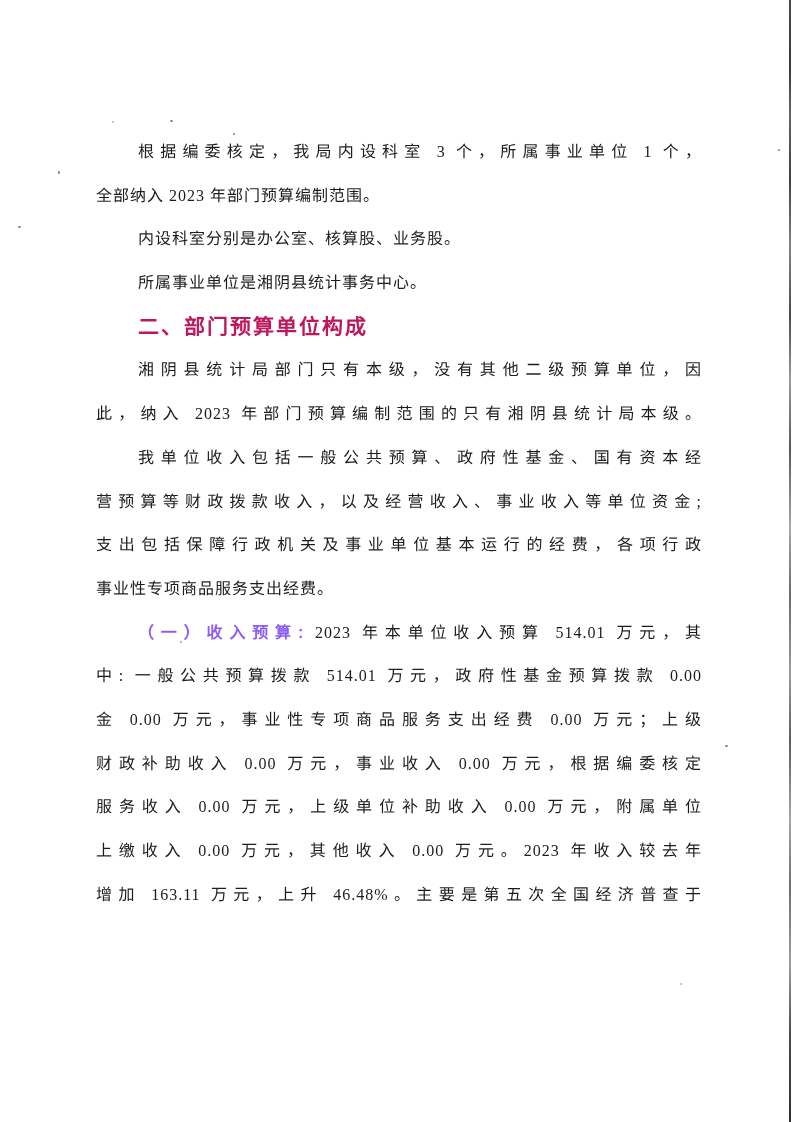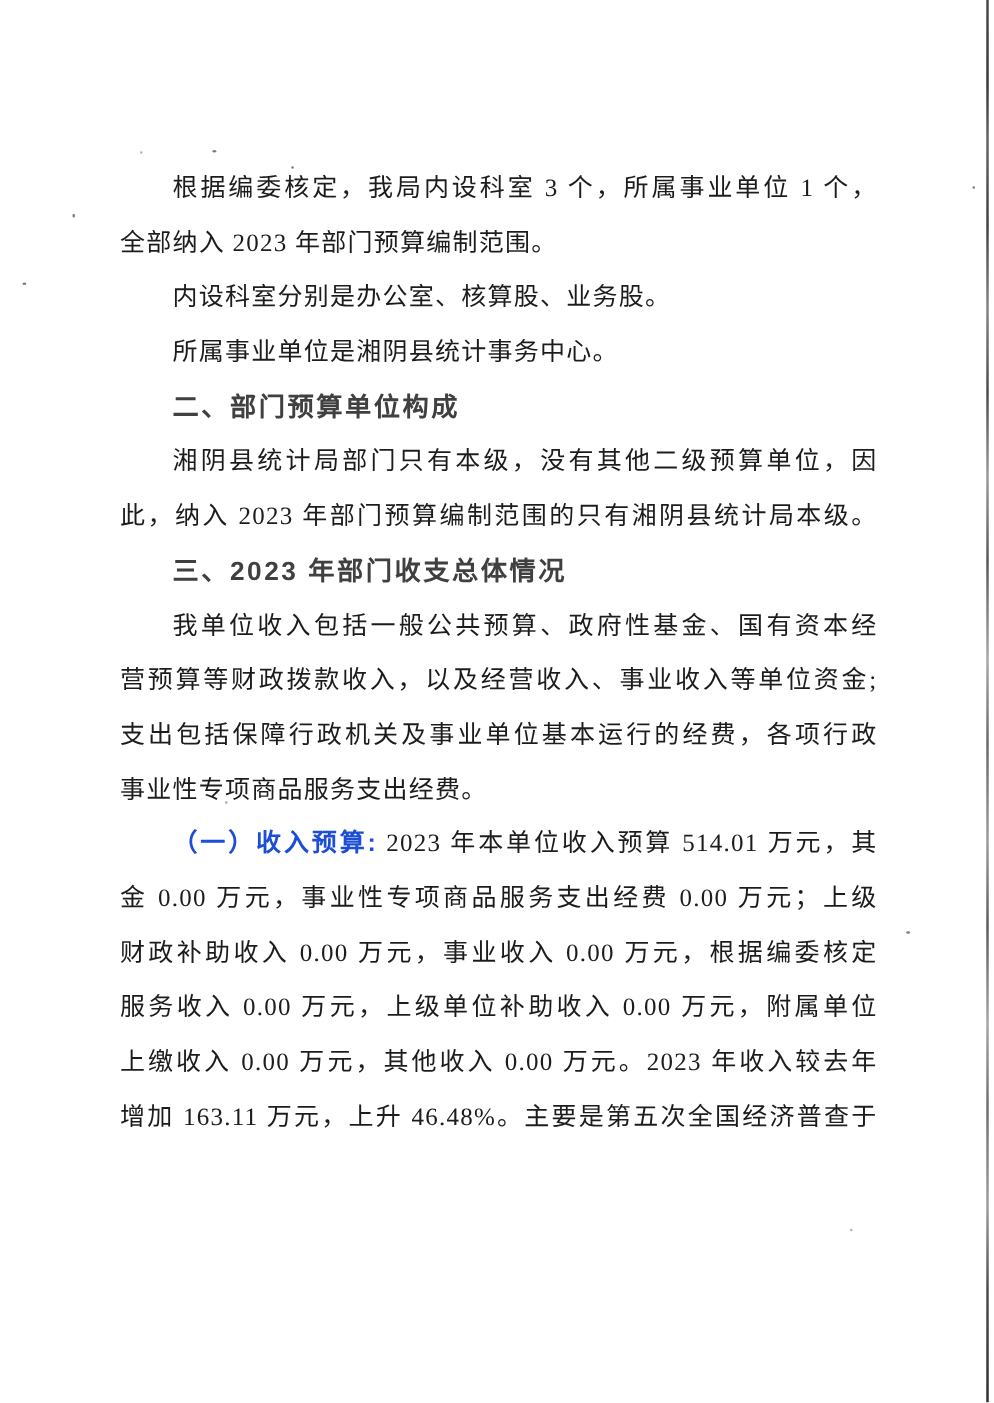--- a/index.html
+++ b/index.html
@@ -10,37 +10,37 @@
     overflow:hidden;
     font-family:"Liberation Serif","DejaVu Serif",serif;
     color:#1c1c1c;
   }
   .page{position:absolute;inset:0;background:#ffffff;}
   .doc{
     position:absolute;left:96px;top:130px;width:606px;
   }
   .line{
     height:43.7px;line-height:43.7px;
-    font-size:20px;letter-spacing:1px;
+    font-size:16px;letter-spacing:1px;
     text-align:left;
     white-space:normal;
     overflow:visible;
   }
   .j{ text-align:justify; text-align-last:justify; text-justify:inter-character; }
   .ind{ text-indent:42px; }
   .h{
     font-weight:700;
     font-family:"Liberation Sans","DejaVu Sans",sans-serif;
     font-size:21px;letter-spacing:2px;
-    color:#404040;
+    color:#be185d;
   }
   .lead{
     font-weight:700;
     font-family:Liberation Sans, sans-serif;
-    color:#1d4ed8;
+    color:#8b5cf6;
   }
   
   .edge-line{
     position:absolute;top:0;left:789px;width:2px;height:1122px;
     background:linear-gradient(to bottom,
       #2a2a2a 0%, #161616 6%, #4a4a4a 10%, #202020 16%, #6f6f6f 22%,
       #2b2b2b 28%, #8a8a8a 34%, #3a3a3a 40%, #9a9a9a 47%, #4f4f4f 53%,
       #8b8b8b 60%, #3f3f3f 66%, #979797 73%, #555555 79%, #8d8d8d 86%,
       #2e2e2e 92%, #0a0a0a 100%);
     opacity:0.85;
@@ -56,26 +56,26 @@
 <div class="page">
 
   <div class="doc">
     <div class="line ind j">根据编委核定，我局内设科室 3 个，所属事业单位 1 个，</div>
     <div class="line">全部纳入 2023 年部门预算编制范围。</div>
     <div class="line ind">内设科室分别是办公室、核算股、业务股。</div>
     <div class="line ind">所属事业单位是湘阴县统计事务中心。</div>
     <div class="line ind h">二、部门预算单位构成</div>
     <div class="line ind j">湘阴县统计局部门只有本级，没有其他二级预算单位，因</div>
     <div class="line j">此，纳入 2023 年部门预算编制范围的只有湘阴县统计局本级。</div>
-    <div class="line ind h">三、2023 年部门收支总体情况</div>
     <div class="line ind j">我单位收入包括一般公共预算、政府性基金、国有资本经</div>
     <div class="line j">营预算等财政拨款收入，以及经营收入、事业收入等单位资金;</div>
     <div class="line j">支出包括保障行政机关及事业单位基本运行的经费，各项行政</div>
     <div class="line">事业性专项商品服务支出经费。</div>
     <div class="line ind j"><span class="lead">（一）收入预算:</span><span> 2023 年本单位收入预算 514.01 万元，其</span></div>
+    <div class="line j">中: 一般公共预算拨款 514.01 万元，政府性基金预算拨款 0.00</div>
     <div class="line j">金 0.00 万元，事业性专项商品服务支出经费 0.00 万元；上级</div>
     <div class="line j">财政补助收入 0.00 万元，事业收入 0.00 万元，根据编委核定</div>
     <div class="line j">服务收入 0.00 万元，上级单位补助收入 0.00 万元，附属单位</div>
     <div class="line j">上缴收入 0.00 万元，其他收入 0.00 万元。2023 年收入较去年</div>
     <div class="line j">增加 163.11 万元，上升 46.48%。主要是第五次全国经济普查于</div>
   </div>
 
   <div class="edge-line"></div>
 
   <div class="speck" style="left:170px;top:120px;width:3px;height:2px;"></div>

